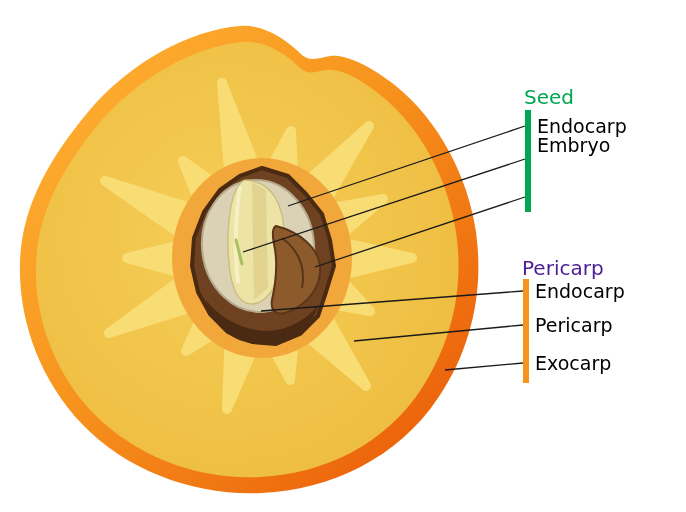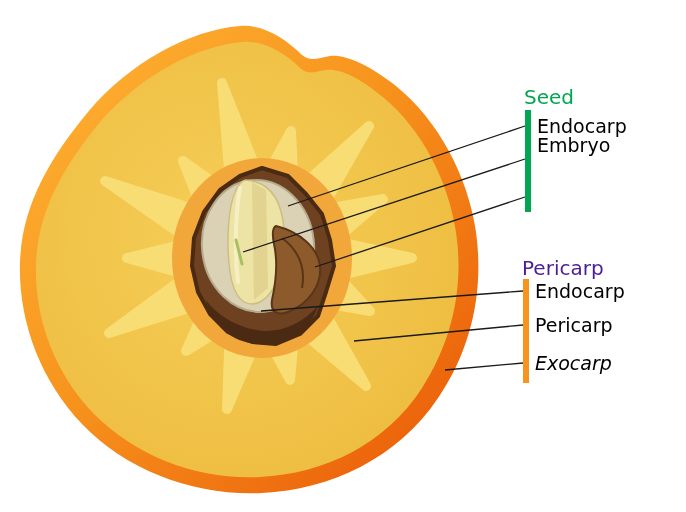--- a/index.html
+++ b/index.html
@@ -95,15 +95,15 @@
     <rect x="523" y="279" width="6" height="104" fill="#F7941D"></rect>
   </svg>
 
   <div class="label group-title seed-color" style="left:524px;top:85px;">Seed</div>
   <div class="label" style="left:537px;top:115px;">Endocarp</div>
   <div class="label" style="left:537px;top:134px;">Embryo</div>
 
   <div class="label group-title pericarp-color" style="left:522px;top:256px;">Pericarp</div>
   <div class="label" style="left:535px;top:280px;text-align:center;">Endocarp</div>
   <div class="label" style="left:535px;top:314px;">Pericarp</div>
-  <div class="label" style="left:535px;top:352px;font-style:italic;">Exocarp</div>
+  <div class="label" style="left:535px;top:352px;">Exocarp</div>
 
 </div>
 
 </body></html>

